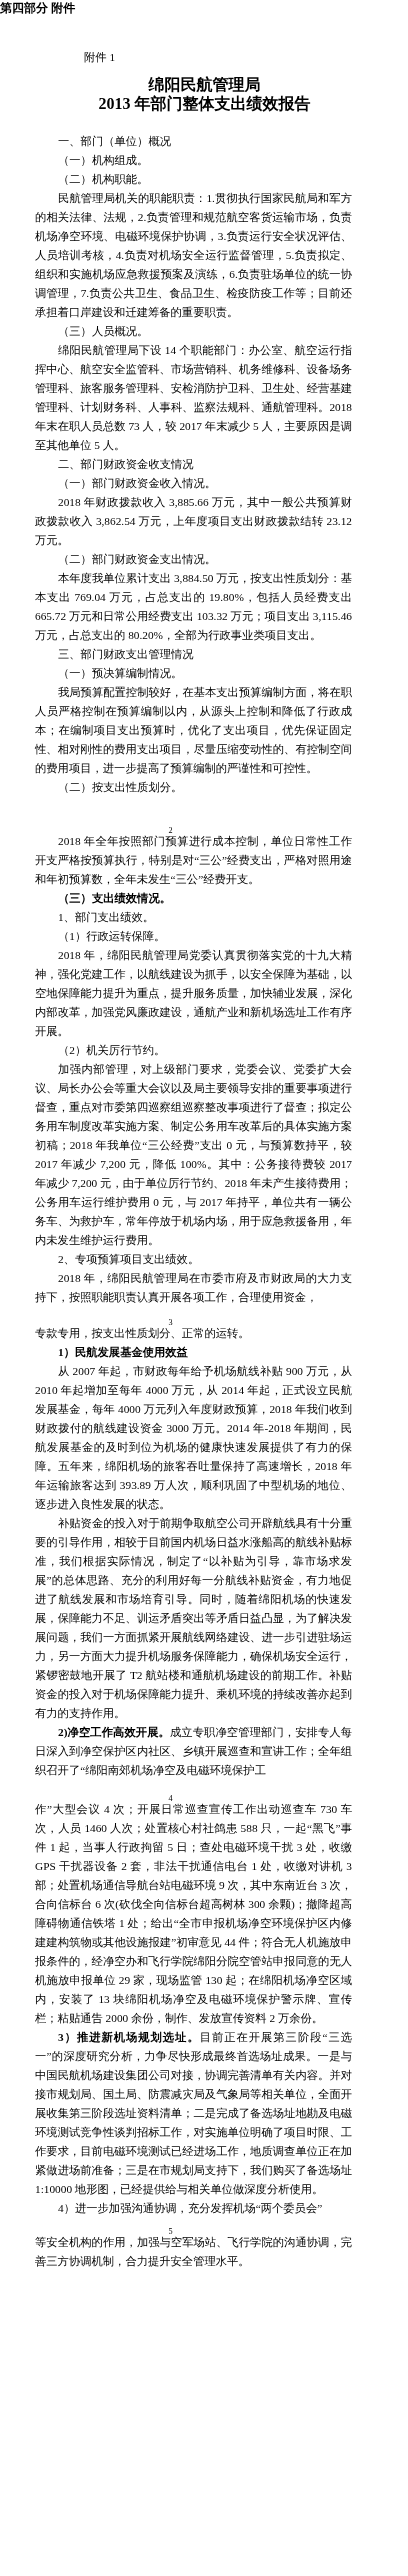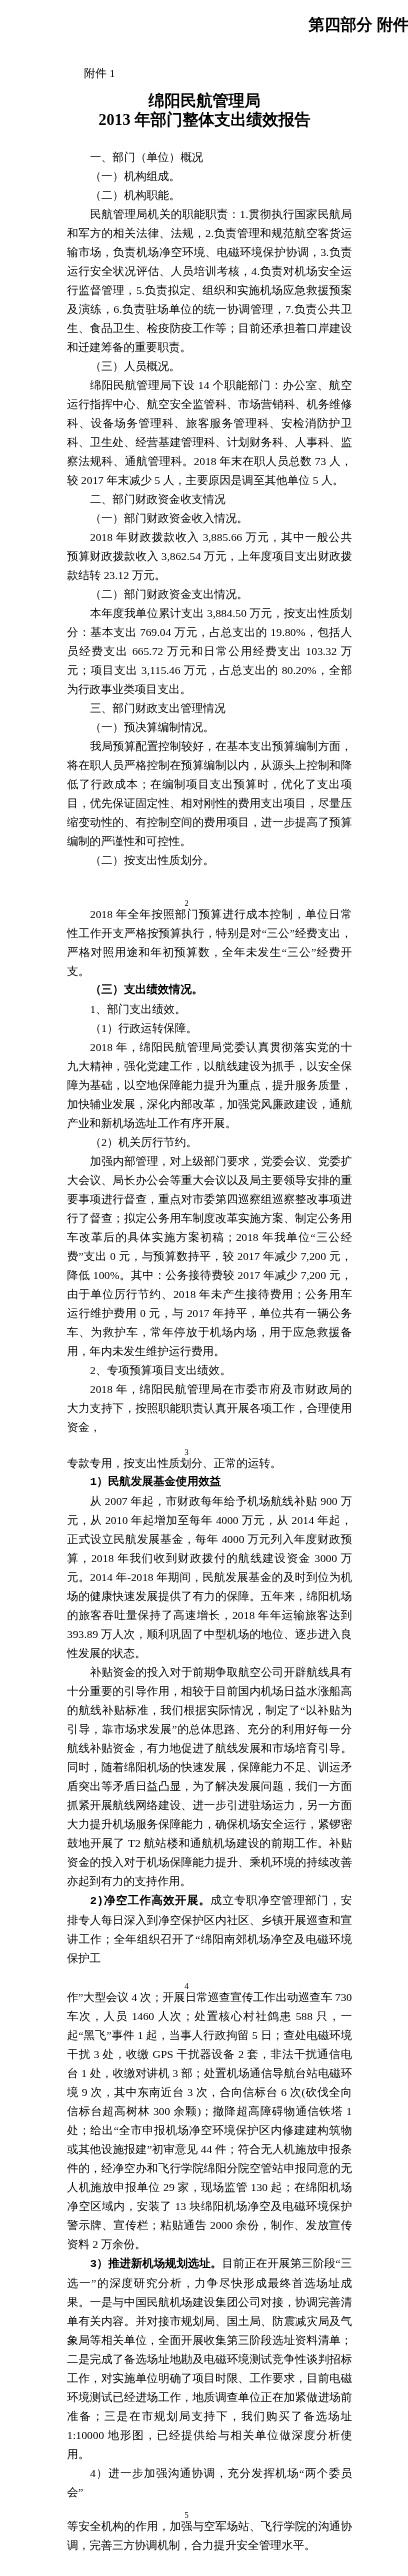--- a/index.html
+++ b/index.html
@@ -7,52 +7,52 @@
     position:relative;
     width:409px;
     height:3349px;
     margin:0 auto;
     background:#ffffff;
     color:#000000;
     font-family:"Liberation Serif","DejaVu Serif",serif;
     overflow:hidden;
   }
   .h-part{
-    margin-top:16px;
-    text-align:right;
+    margin-top:0;
+    text-align:left;
     font-family:"Liberation Sans","DejaVu Sans",sans-serif;
     font-weight:bold;
-    font-size:16px;
+    font-size:12px;
     line-height:17.5px;
   }
   .attach{
     margin:30px 0 0 63px;
     font-size:11.3px;
     line-height:19px;
     padding-left:21px;
   }
   .doc-title{
     margin-top:8.2px;
     text-align:center;
     font-weight:bold;
     font-size:16px;
     line-height:19.6px;
   }
   .body-text{
     margin-top:18.5px;
-    padding:0 57px 0 67px;
+    padding:0 57px 0 35px;
     font-size:11.3px;
     line-height:19px;
     text-align:justify;
   }
   .body-text p{margin:0;text-indent:23px;}
   .body-text p.noindent{text-indent:0;}
   .bold{
     font-weight:bold;
-    font-family:Liberation Mono, monospace;
+    font-family:Liberation Serif, serif;
   }
   .pagegap{position:relative;text-indent:0;}
   .g68{height:35px;}
   .g33{height:17px;}
   .g39{height:20px;}
   .g28{height:14.4px;}
   .pgnum{
     position:absolute;
     left:50%;
     margin-left:-25px;

